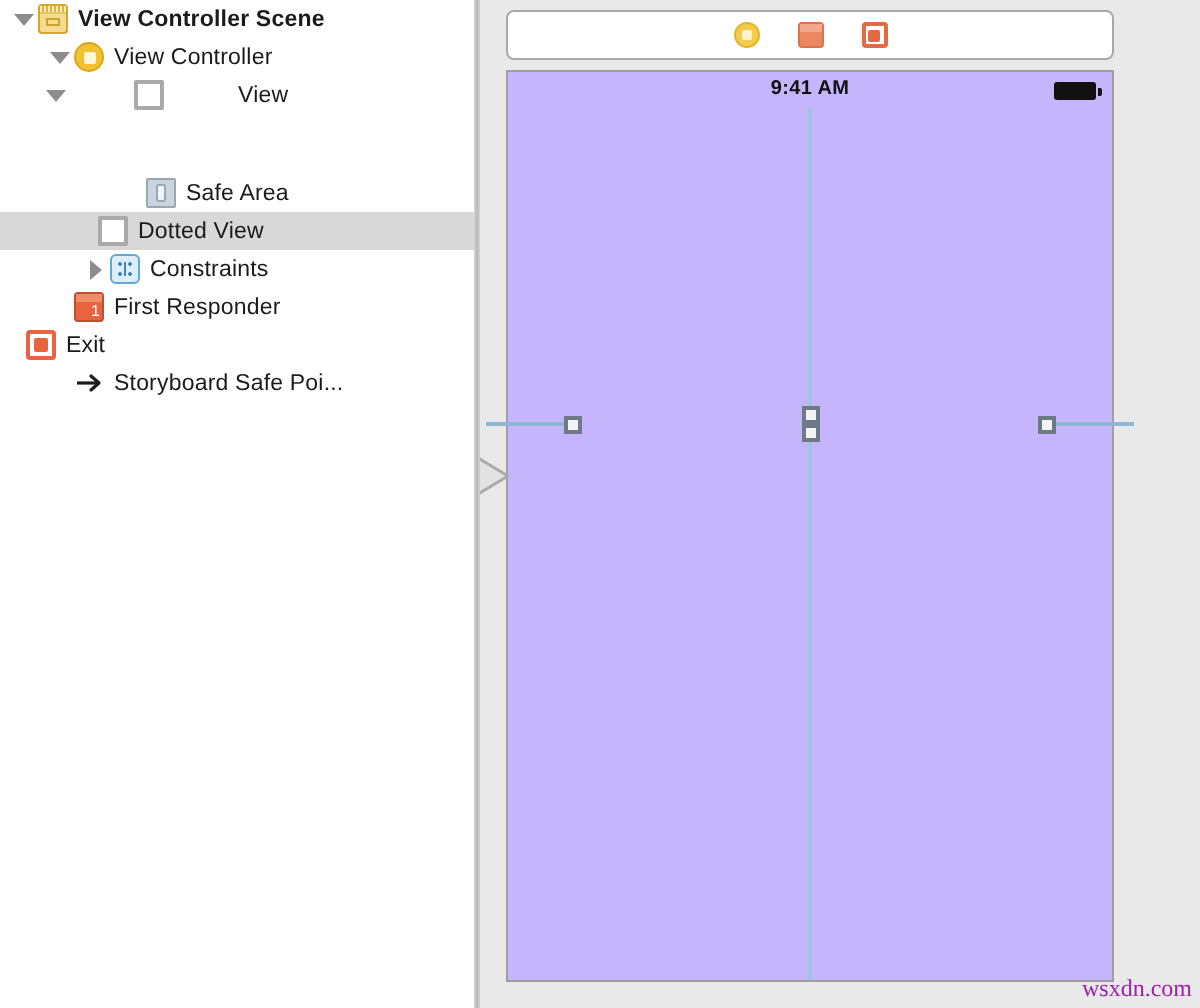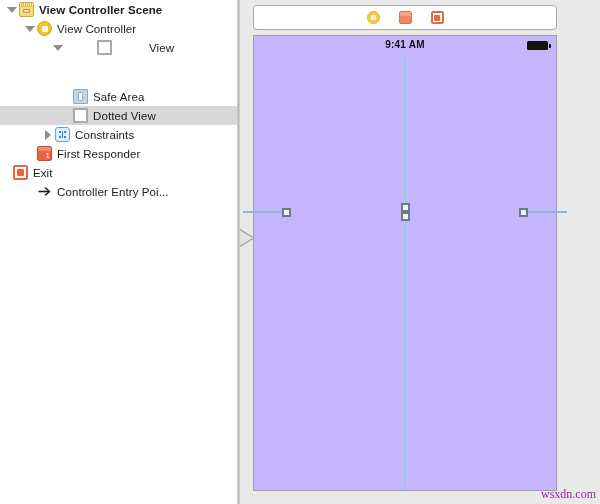--- a/index.html
+++ b/index.html
@@ -400,31 +400,31 @@
         <div class="tree-row" style="padding-left: 6px;">
           <div class="twisty open"></div>
           <div class="row-icon icon-scene"></div>
           <div class="row-label bold">View Controller Scene</div>
         </div>
         <div class="tree-row" style="padding-left: 24px;">
           <div class="twisty open"></div>
           <div class="row-icon icon-viewcontroller"></div>
           <div class="row-label">View Controller</div>
         </div>
-        <div class="tree-row" style="padding-left: 52px; gap: 32px;">
+        <div class="tree-row" style="padding-left: 22px; gap: 32px;">
           <div class="twisty open"></div>
           <div class="row-icon icon-view"></div>
           <div class="row-label">View</div>
         </div>
         <div class="tree-row" style="padding-left: 60px; margin-top: 30px;">
           <div class="twisty none"></div>
           <div class="row-icon icon-safearea"></div>
           <div class="row-label">Safe Area</div>
         </div>
-        <div class="tree-row selected" style="padding-left: 60px;">
+        <div class="tree-row selected" style="padding-left: 36px;">
           <div class="twisty none"></div>
           <div class="row-icon icon-view"></div>
           <div class="row-label">Dotted View</div>
         </div>
         <div class="tree-row" style="padding-left: 42px;">
           <div class="twisty closed"></div>
           <div class="row-icon icon-constraints"></div>
           <div class="row-label">Constraints</div>
         </div>
         <div class="tree-row" style="padding-left: 24px;">
@@ -438,21 +438,21 @@
           <div class="row-label">Exit</div>
         </div>
         <div class="tree-row" style="padding-left: 24px;">
           <div class="twisty none"></div>
           <div class="row-icon icon-entrypoint">
             <svg width="15" height="15" viewBox="0 0 15 15">
               <path d="M1.5 7.5 H12" stroke="#1b1b1b" stroke-width="1.6"></path>
               <path d="M8.5 4 L12.5 7.5 L8.5 11" fill="none" stroke="#1b1b1b" stroke-width="1.6" stroke-linecap="round" stroke-linejoin="round"></path>
             </svg>
           </div>
-          <div class="row-label">Controller Entry Poi...</div>
+          <div class="row-label">Storyboard Safe Poi...</div>
         </div>
       </div>
   </div>
   <div id="outline-panel-divider"></div>
 
   <div id="canvas-panel">
 
     <div id="scene-dock">
       <div class="dock-icon dock-vc"></div>
       <div class="dock-icon dock-fr"></div>

